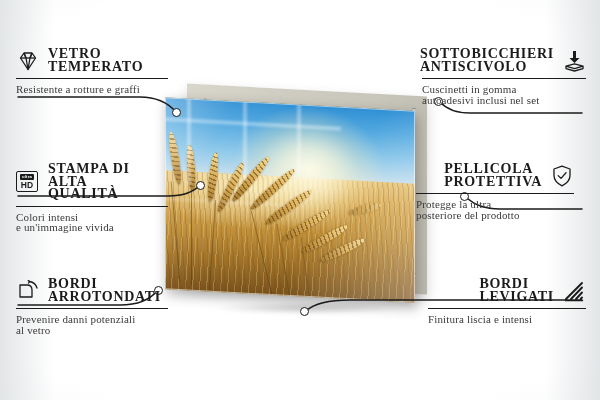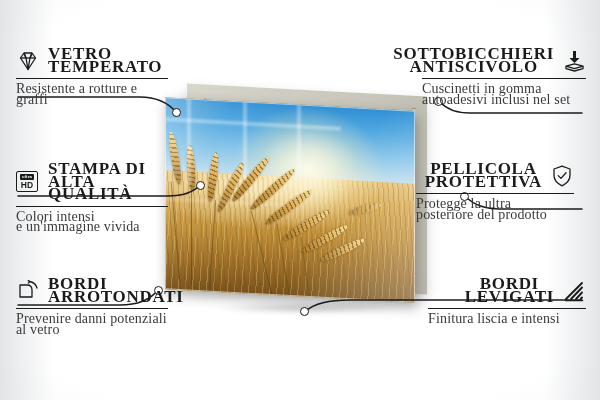--- a/index.html
+++ b/index.html
@@ -91,28 +91,28 @@
   .wires{position:absolute;left:0;top:0;width:600px;height:400px;z-index:5;pointer-events:none;}
   .dot{position:absolute;width:9px;height:9px;border-radius:50%;background:#fff;
     border:1.7px solid #1a1a1a;z-index:6;box-sizing:border-box;}
 
   
   .feat{position:absolute;z-index:7;}
   .feat .head{display:flex;align-items:center;gap:8px;}
   .feat.right .head{justify-content:flex-end;}
   .title{
     font-family:"Liberation Serif", serif;
-    font-weight:700;font-size:17px;line-height:12.5px;
+    font-weight:700;font-size:14px;line-height:12.5px;
     letter-spacing:.7px;color:#1b1b1b;text-transform:uppercase;
   }
-  .feat.right .title{text-align:center;}
+  .feat.right .title{text-align:left;}
   .rule{height:1.4px;background:#1b1b1b;margin:5px 0 5px 0;}
   .sub{
     font-family:"Liberation Serif", serif;
-    font-size:14px;line-height:10.5px;color:#3a3a3a;letter-spacing:.15px;
+    font-size:11px;line-height:10.5px;color:#3a3a3a;letter-spacing:.15px;
   }
   .feat.right .sub{text-align:left;}
   .ico{width:24px;height:24px;flex:0 0 24px;display:block;}
   .hdico{display:flex;align-items:center;}
 
   .hd-badge{
     width:22px;height:21px;border:1.6px solid #1b1b1b;border-radius:2px;
     display:flex;flex-direction:column;align-items:center;justify-content:center;
     line-height:1;box-sizing:border-box;
   }

